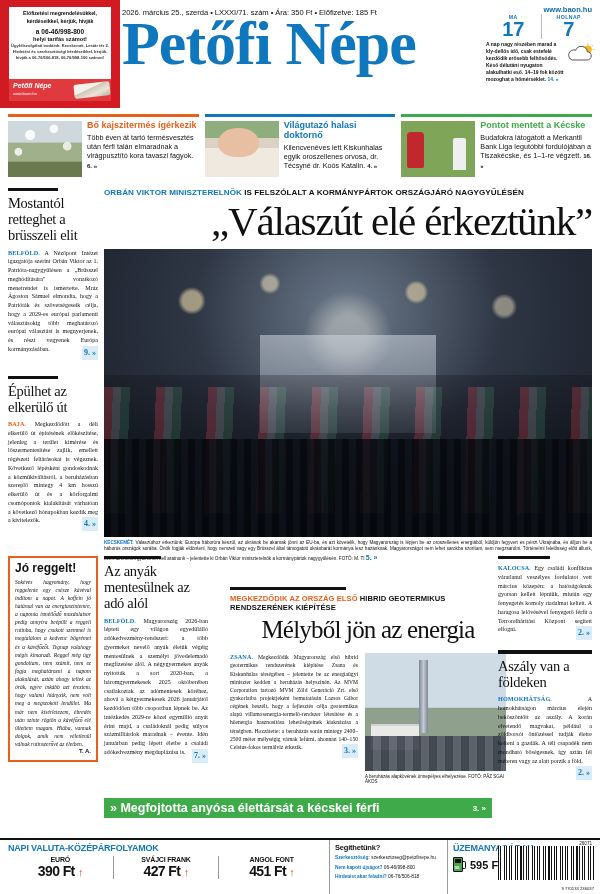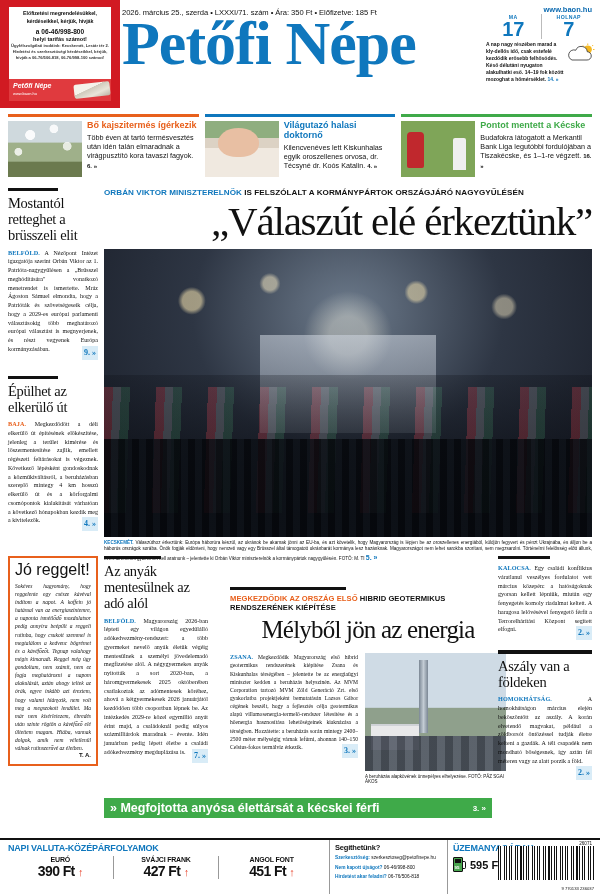--- a/index.html
+++ b/index.html
@@ -136,21 +136,21 @@
 
   
   .bottom { position:absolute; top:556px; left:0; width:600px; }
   .bcol { position:absolute; top:0; }
   .b1 { left:8px; width:90px; }
   .b2 { left:104px; width:104px; }
   .b3 { left:230px; width:276px;margin-top:31px; }
   .b4 { left:498px; width:94px; }
 
   .goodmorning { border:2px solid #e8601c; padding:4px 5px 6px 5px; position:relative; }
-  .gm-title { font-size:16px; font-weight:normal; font-family:"Liberation Sans", sans-serif;
+  .gm-title { font-size:12px; font-weight:bold; font-family:"Liberation Sans", sans-serif;
               line-height:1.05; margin-bottom:3px; }
   .gm-text { font-size:5.5px; line-height:1.48; font-style:italic; text-align:justify;
              font-family:"Liberation Serif", serif; }
   .gm-sign { text-align:right; font-weight:bold; font-size:6px; }
 
   .rule-thick { border-top:3px solid #111; width:55%; }
   .sec-head { font-family:"Liberation Serif", serif; font-size:14.5px; line-height:1.12;
               letter-spacing:-.3px; margin-top:4px; }
   .b3 .sec-head { font-size:25px; text-align:center; letter-spacing:-.8px; }
   .b3-photo { margin-top:5px; width:100%; height:118px; position:relative; overflow:hidden;
@@ -255,21 +255,21 @@
   </div>
 
   <div class="teasers">
     <div class="teaser">
       <div class="bar" style="background:#e8601c"></div>
       <div class="t-inner">
         <div class="t-photo ph-blossom"></div>
         <div class="t-body">
           <div class="t-title" style="color:#e8601c">Bő kajszitermés ígérkezik</div>
           <div class="t-text">
-            <span>Több éven át tartó termésvesztés után idén talán elmaradnak a virágpusztító kora tavaszi fagyok.</span>
+            <span>Több éven át tartó termésvesztés után férfi talán elmaradnak a virágpusztító kora tavaszi fagyok.</span>
             <span class="t-page">6. »</span>
           </div>
         </div>
       </div>
     </div>
     <div class="teaser">
       <div class="bar" style="background:#0f77bd"></div>
       <div class="t-inner">
         <div class="t-photo ph-doctor"></div>
         <div class="t-body">

